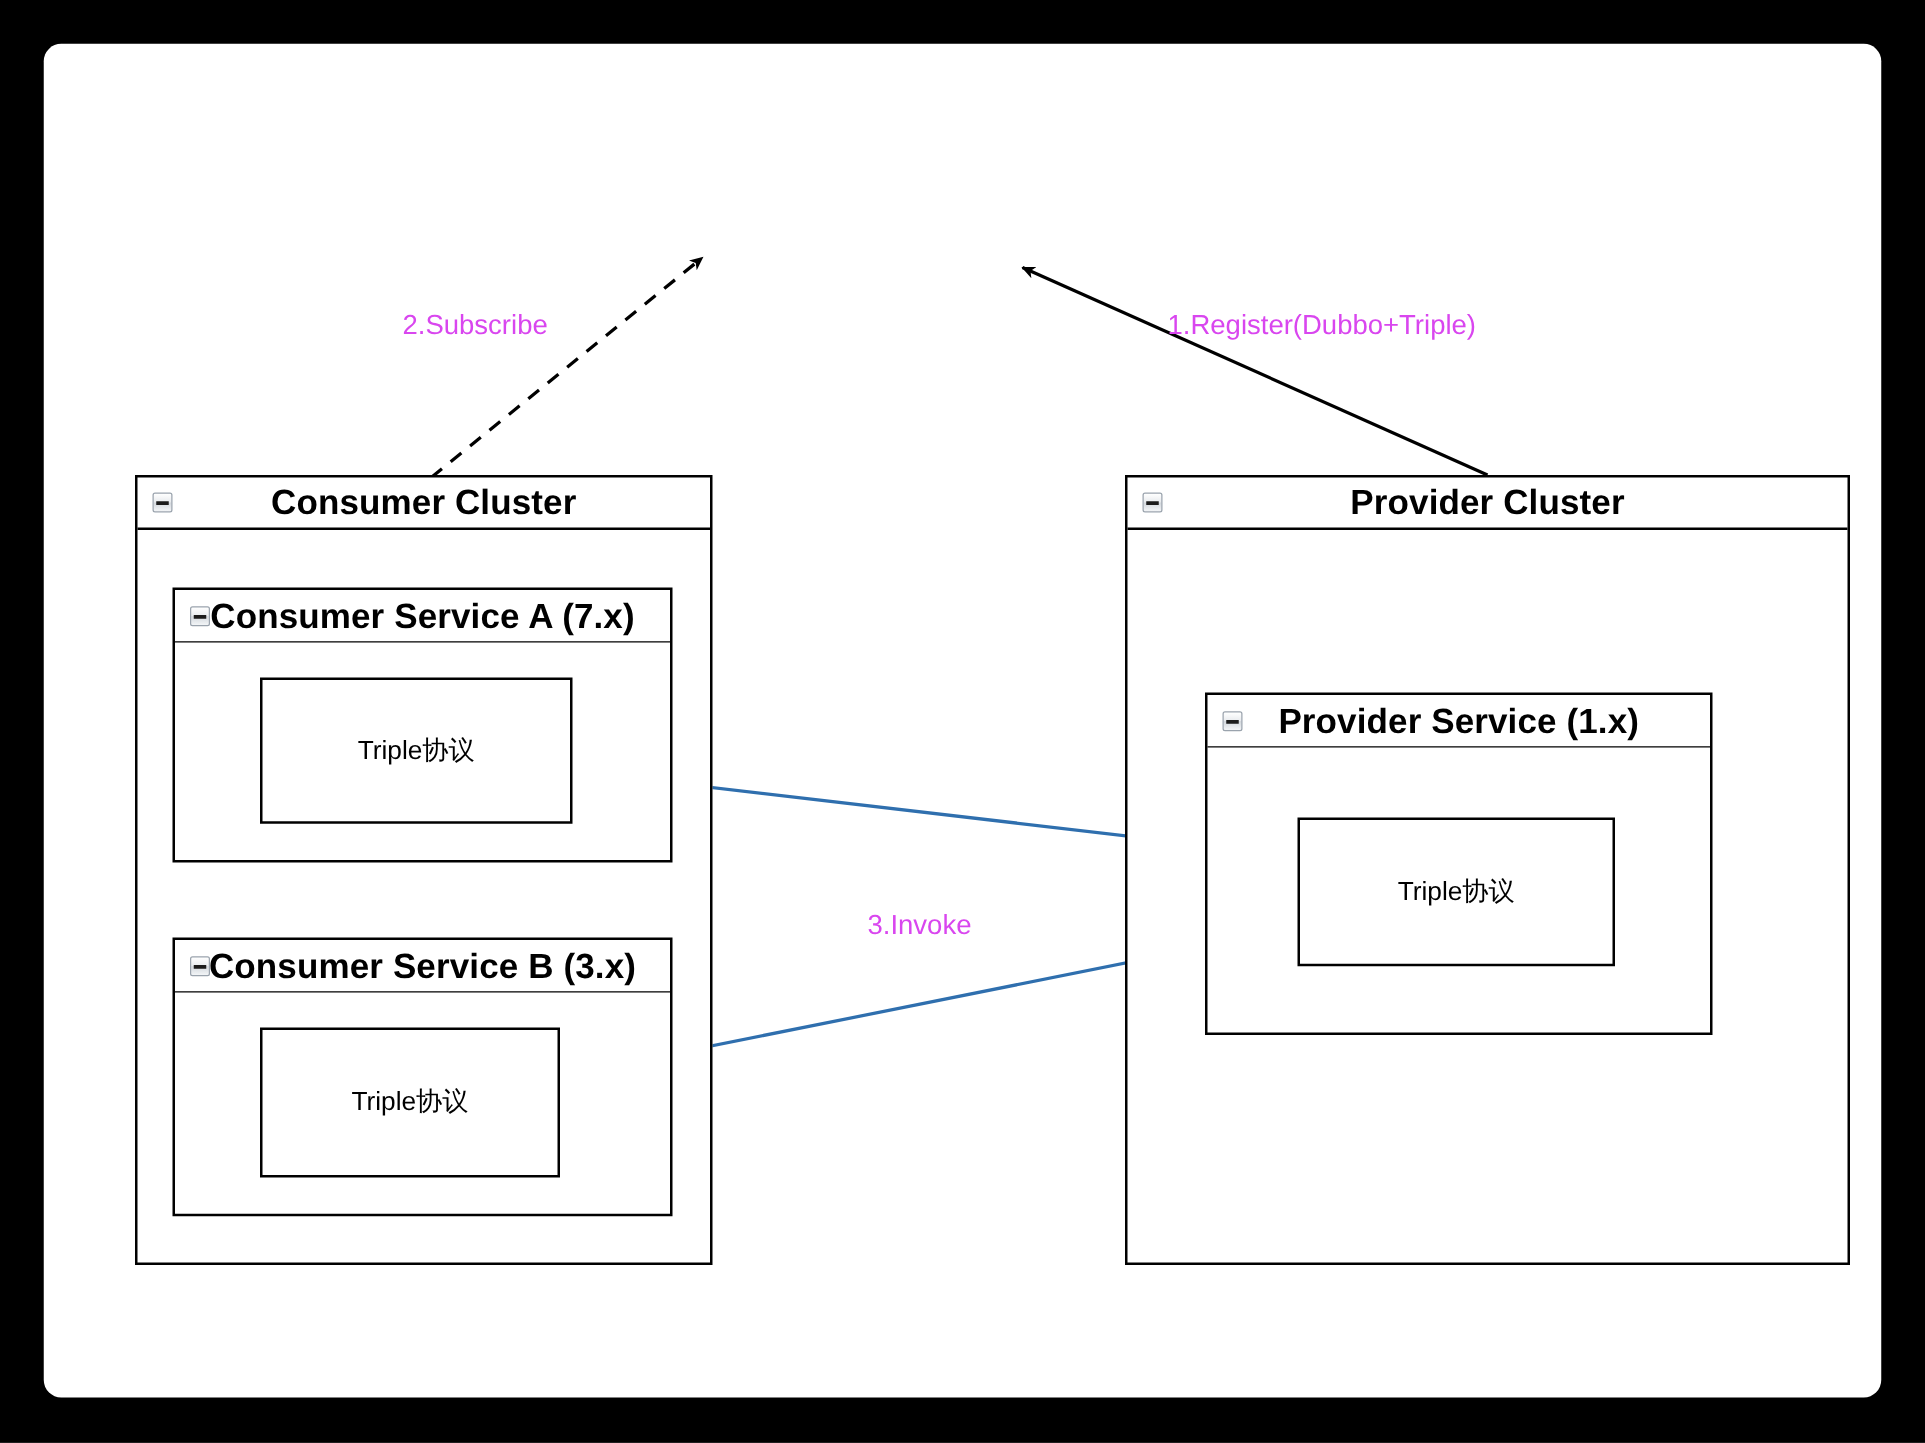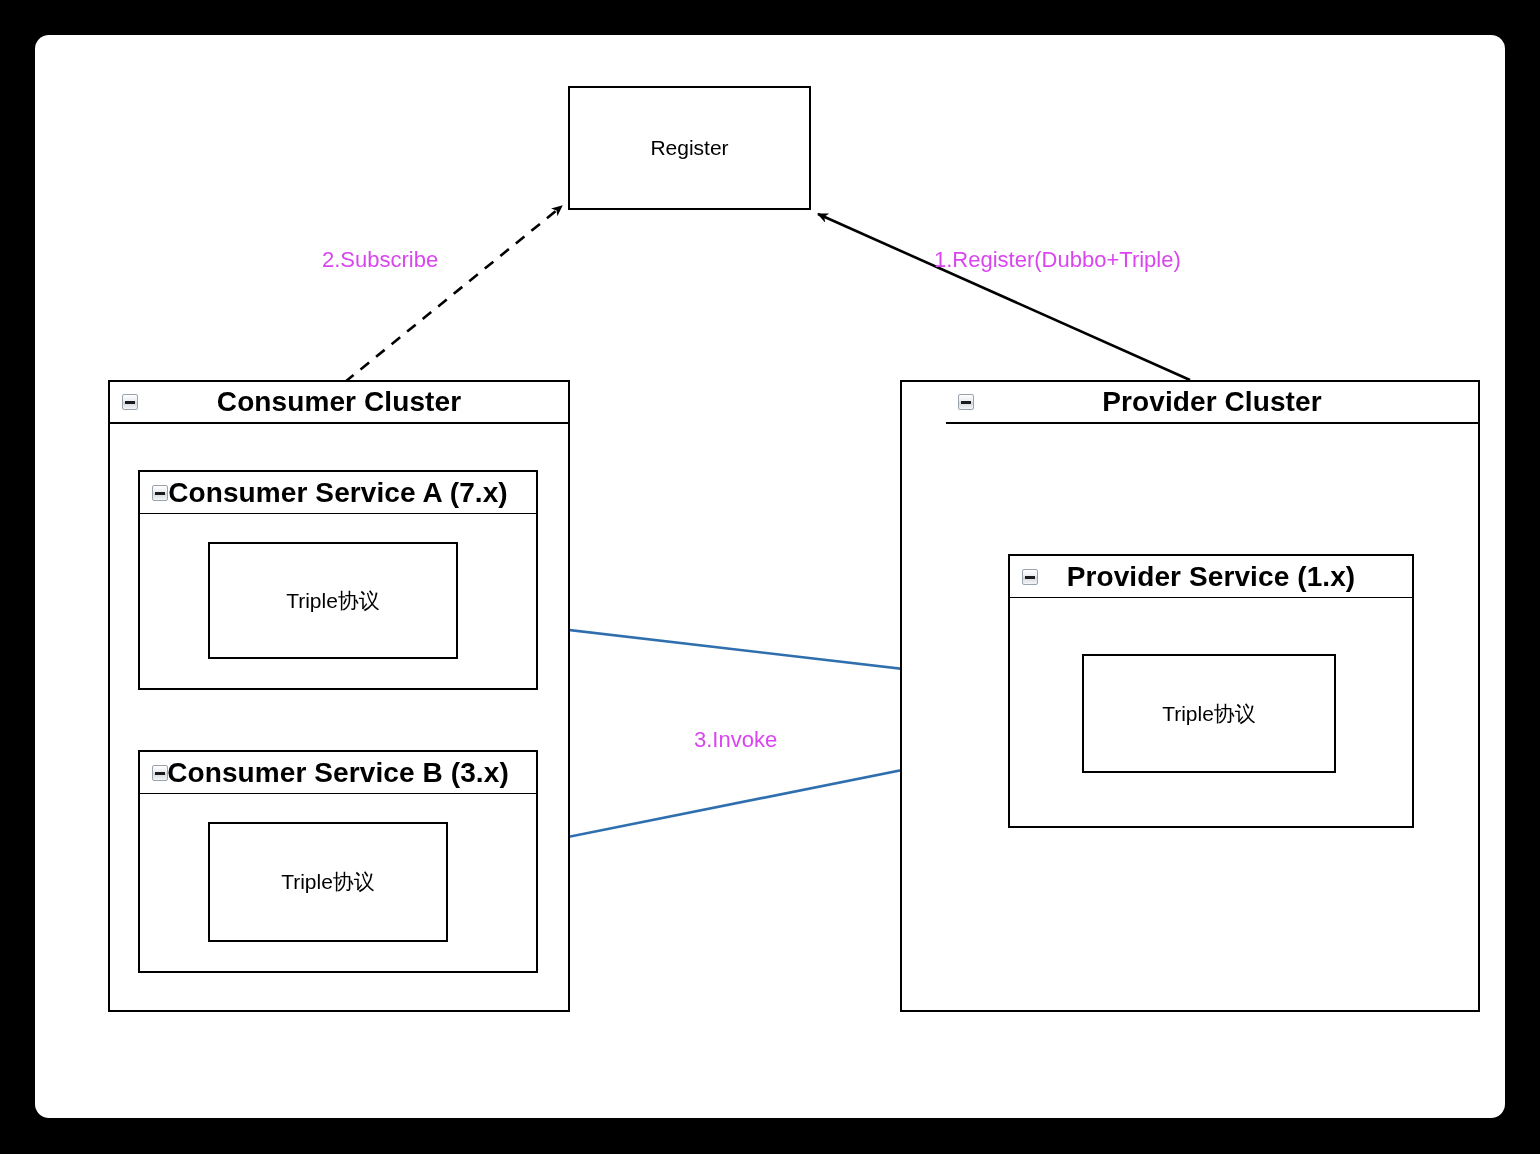--- a/index.html
+++ b/index.html
@@ -126,23 +126,20 @@
 
     <line x1="1190" y1="380" x2="818" y2="214" stroke="#000000" stroke-width="2.6" marker-end="url(#arrow-black)"></line>
 
     <line x1="345" y1="382" x2="562" y2="206" stroke="#000000" stroke-width="2.6" stroke-dasharray="11 9" marker-end="url(#arrow-black)"></line>
 
     <line x1="458" y1="617" x2="1032" y2="684" stroke="#2f6fae" stroke-width="2.6" marker-end="url(#arrow-blue)"></line>
 
     <line x1="448" y1="861" x2="1032" y2="744" stroke="#2f6fae" stroke-width="2.6" marker-end="url(#arrow-blue)"></line>
   </svg>
 
-  <div class="node plain" style="left:568px; top:86px; width:243px; height:124px;">
-    <span class="plain-label">Register</span>
-  </div>
 
   <div class="node" style="left:108px; top:380px; width:462px; height:632px;">
     <div class="node-title">
       <span class="collapse-icon"></span>
       <span>Consumer Cluster</span>
     </div>
     <div class="node-body">
 
       <div class="node" style="left:28px; top:46px; width:400px; height:220px;">
         <div class="node-title thin">
@@ -164,21 +161,21 @@
         <div class="node-body">
           <div class="node plain" style="left:68px; top:28px; width:240px; height:120px;">
             <span class="plain-label">Triple协议</span>
           </div>
         </div>
       </div>
 
     </div>
   </div>
 
-  <div class="node" style="left:900px; top:380px; width:580px; height:632px;padding-left:44px;">
+  <div class="node" style="left:900px; top:380px; width:580px; height:632px;">
     <div class="node-title">
       <span class="collapse-icon"></span>
       <span>Provider Cluster</span>
     </div>
     <div class="node-body">
 
       <div class="node" style="left:62px; top:130px; width:406px; height:274px;">
         <div class="node-title thin">
           <span class="collapse-icon"></span>
           <span>Provider Service (1.x)</span>

